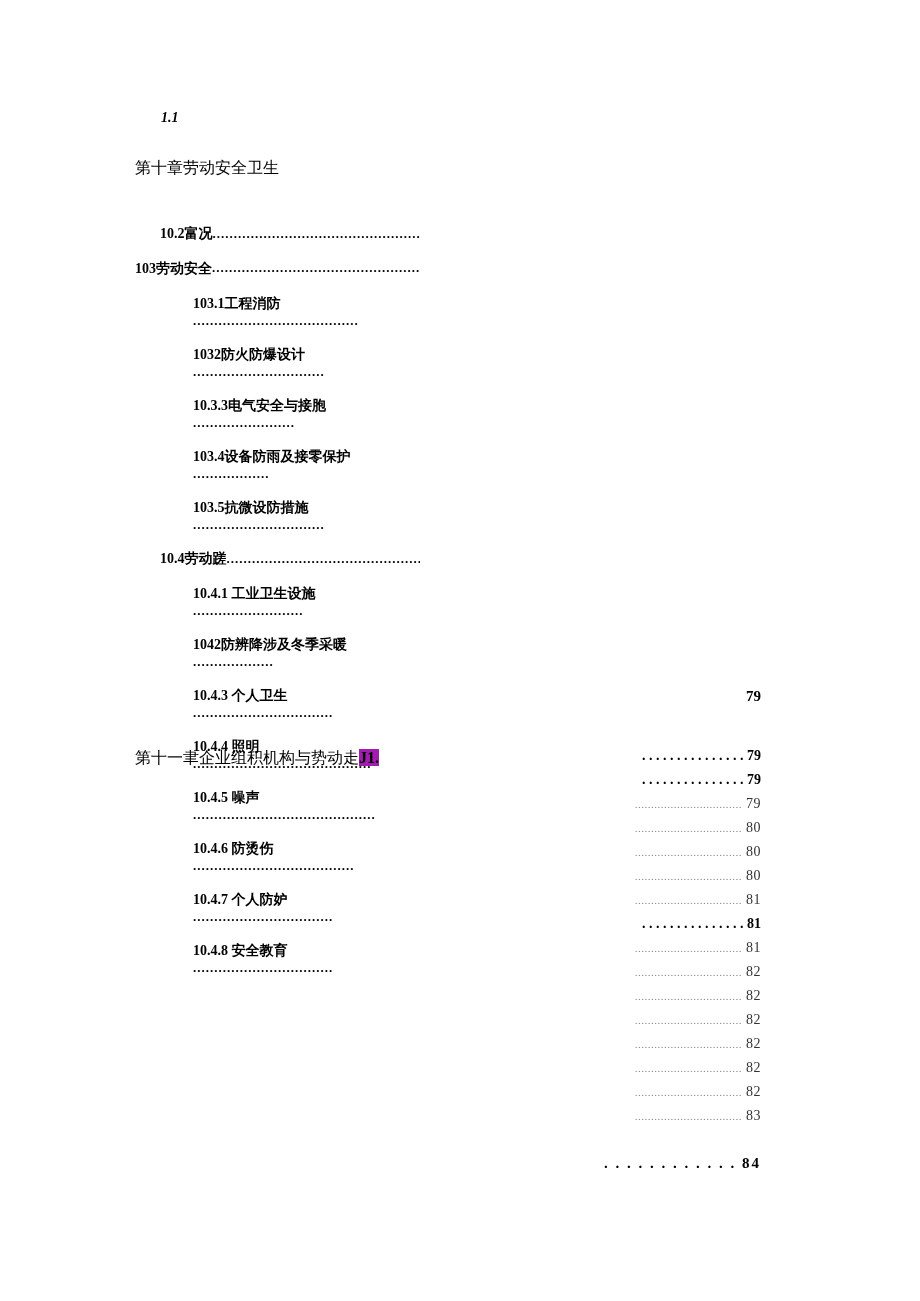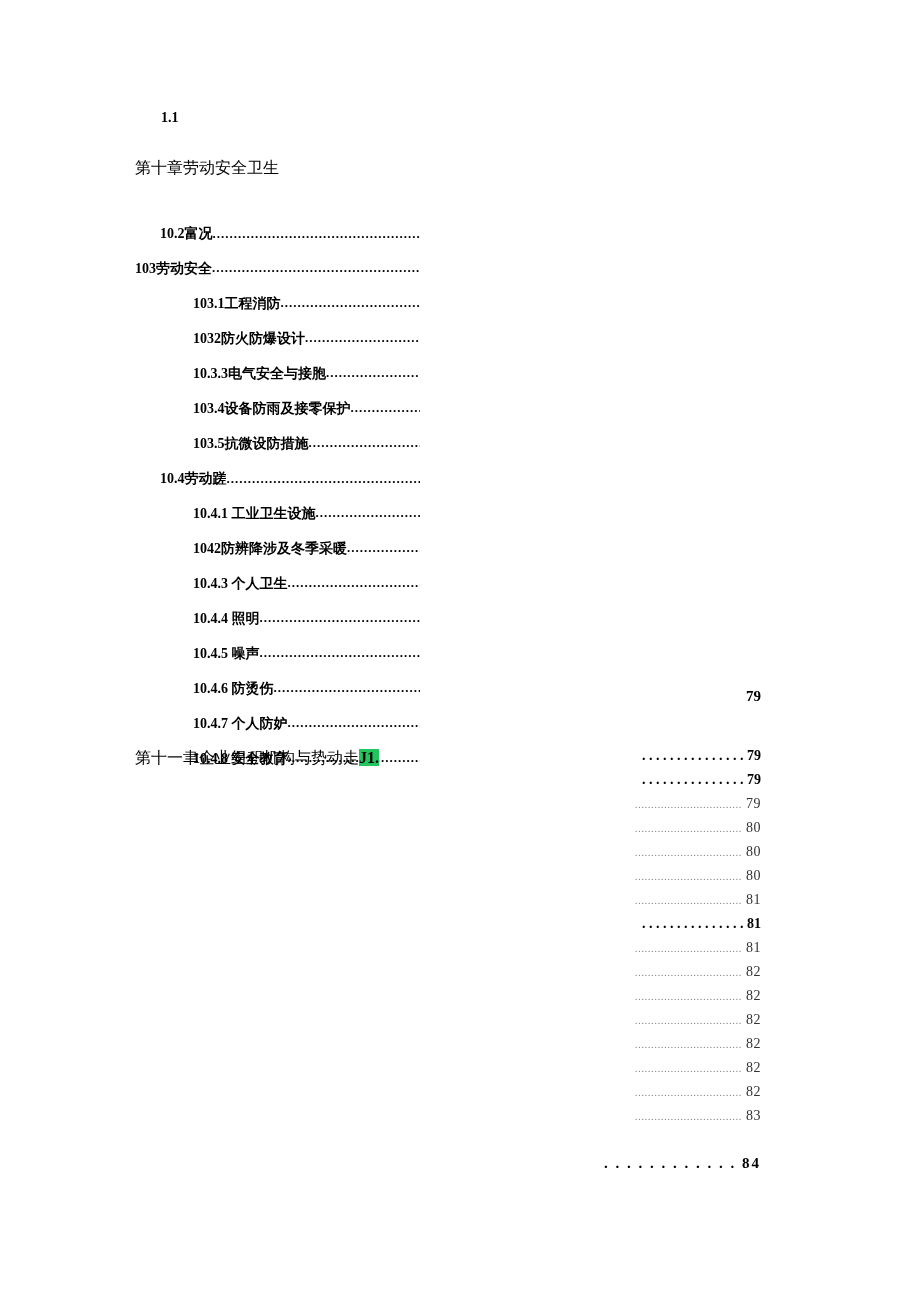--- a/index.html
+++ b/index.html
@@ -10,20 +10,21 @@
       font-family: "SimSun", "宋体", serif;
       position: relative;
       color: #000;
     }
     .section-num {
       position: absolute;
       left: 161px;
       top: 110px;
       font-weight: bold;
       font-size: 14px;
+      font-style: italic;
     }
     .chapter-title {
       position: absolute;
       left: 135px;
       top: 158px;
       font-size: 16px;
       font-family: "SimSun", serif;
     }
     .toc-left {
       position: absolute;
@@ -32,37 +33,37 @@
       width: 260px;
     }
     .toc-item {
       font-size: 14px;
       font-weight: bold;
       white-space: nowrap;
       margin-bottom: 17px;
       display: flex;
     }
     .toc-item.indent1 { padding-left: 0; align-items: center; }
-    .toc-item.indent2 { padding-left: 33px; }
+    .toc-item.indent2 { padding-left: 33px; flex-direction: column; }
     .toc-item .label { flex-shrink: 0; }
     .toc-item .dots {
       flex: 1;
       overflow: hidden;
       letter-spacing: 1px;
       font-size: 13px;
     }
     .chapter11 {
       position: absolute;
       left: 135px;
       top: 748px;
       font-size: 16px;
     }
     .chapter11 .j1 {
       font-weight: bold;
-      background: #22c55e;
+      background: #a21caf;
       margin-top: 16px;
     }
     .page-79-top {
       position: absolute;
       right: 159px;
       top: 688px;
       font-weight: bold;
       font-size: 15px;
     }
     .right-col {

